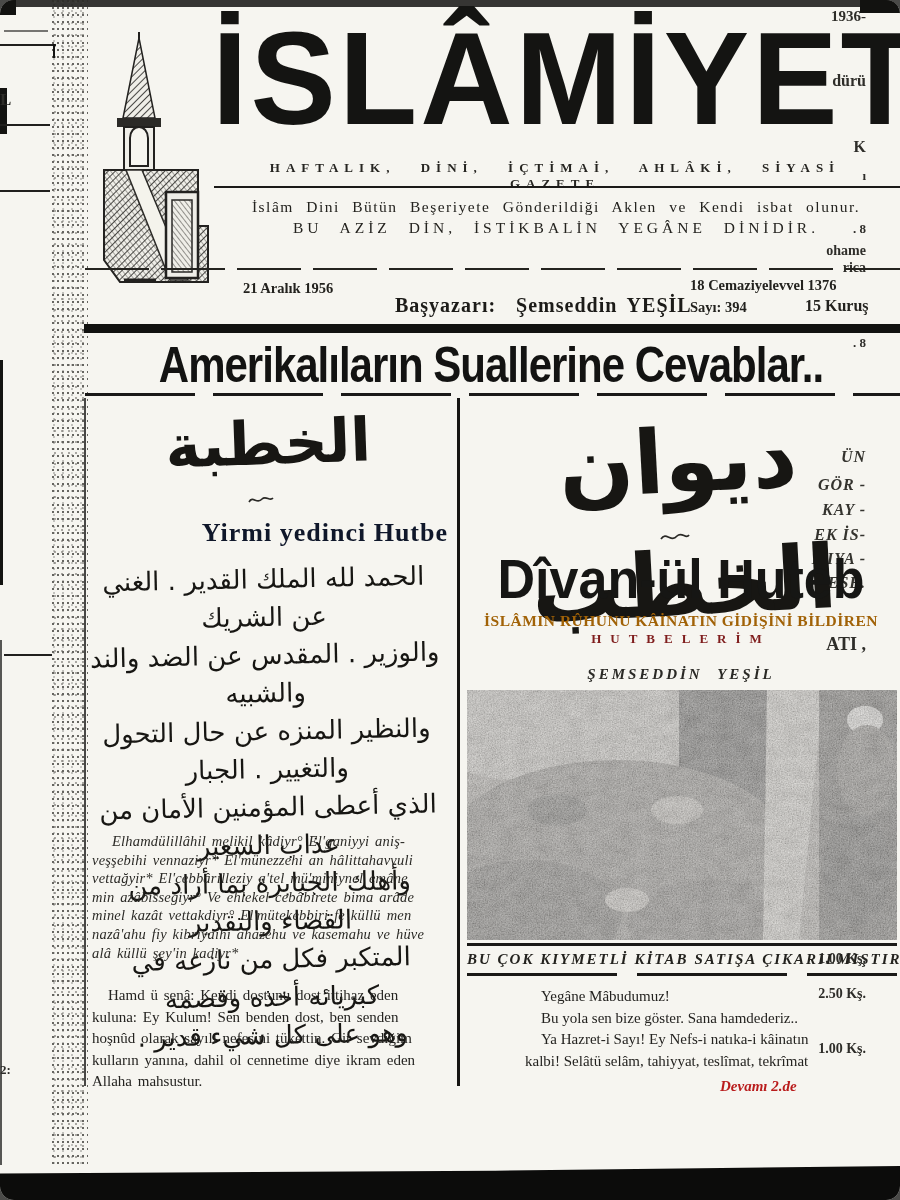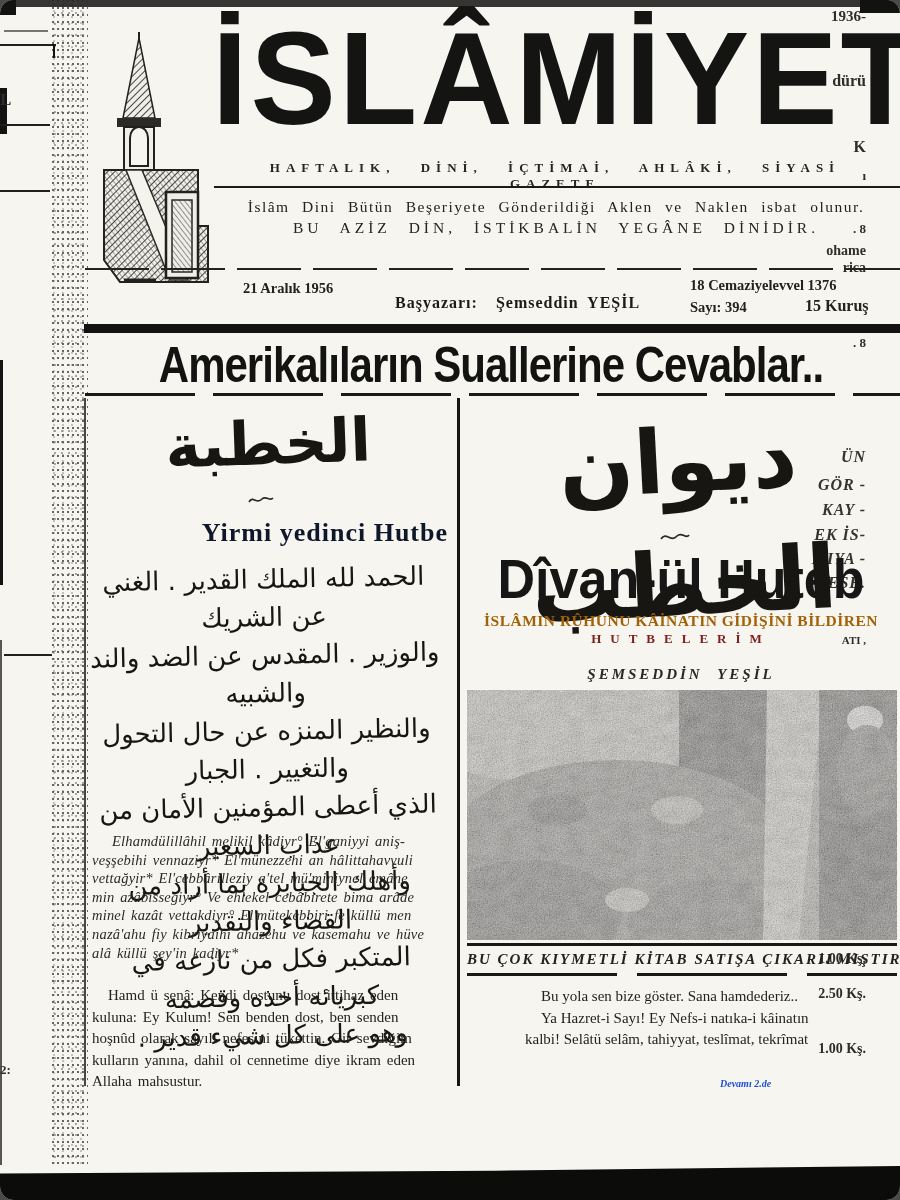--- a/index.html
+++ b/index.html
@@ -32,21 +32,21 @@
       white-space:nowrap;transform:scaleY(1.03);transform-origin:top left;}
   .mast-sub{left:215px;top:160px;width:680px;text-align:center;font-weight:bold;
       font-size:13px;letter-spacing:6px;word-spacing:16px;color:#262521;}
   .rule{background:#1b1a18;}
   .motto1{left:212px;top:198px;width:688px;text-align:center;font-size:15.5px;
       letter-spacing:1.5px;word-spacing:7px;color:#24231f;}
   .motto2{left:212px;top:219px;width:688px;text-align:center;font-size:15.5px;
       letter-spacing:4px;word-spacing:10px;color:#24231f;}
   .dash-rule{height:2px;background:repeating-linear-gradient(90deg,#24231f 0 64px,transparent 64px 76px);}
   .dateline{font-size:14.5px;font-weight:bold;color:#23221e;white-space:nowrap;}
-  .editor{font-size:16px;font-weight:bold;letter-spacing:1px;word-spacing:4px;}
+  .editor{font-size:20px;font-weight:bold;letter-spacing:1px;word-spacing:4px;}
 
   
   .thick-rule{left:84px;top:324px;width:816px;height:9px;background:#121210;}
   .headline{left:85px;top:337px;width:812px;text-align:center;
       font-family:"Liberation Sans",sans-serif;font-weight:bold;font-size:42px;
       letter-spacing:-1px;color:#131312;transform:scaleY(1.18);transform-origin:top center;
       white-space:nowrap;}
   .under-head{left:85px;top:393px;width:815px;height:3px;
       background:repeating-linear-gradient(90deg,#1a1918 0 110px,transparent 110px 128px);}
 
@@ -80,21 +80,21 @@
   .divan-author{left:466px;top:666px;width:430px;text-align:center;font-style:italic;
       font-weight:bold;font-size:15px;letter-spacing:3px;word-spacing:8px;color:#2a2925;}
   .photo-box{left:467px;top:690px;width:430px;height:250px;overflow:hidden;background:#a8a29a;}
   .caption-rule-top{left:467px;top:943px;width:430px;height:3px;background:#1a1917;}
   .caption{left:467px;top:951px;width:430px;text-align:center;font-style:italic;
       font-weight:bold;font-size:15px;letter-spacing:2px;color:#23221e;white-space:nowrap;}
   .caption-rule-bot{left:467px;top:973px;width:430px;height:3px;
       background:repeating-linear-gradient(90deg,#1a1917 0 150px,transparent 150px 170px);}
   .prayer{left:525px;top:986px;width:345px;font-size:15px;line-height:21.5px;color:#242320;}
   .prayer .ind{padding-left:16px;}
-  .devami{left:720px;top:1078px;font-style:italic;font-weight:bold;font-size:10px;color:#1d4ed8;}
+  .devami{left:720px;top:1078px;font-style:italic;font-weight:bold;font-size:15px;color:#b91c1c;}
 </style>
 </head>
 <body>
 
 <div class="page">
 
   <div class="abs top-edge"></div>
   <div class="abs corner-blob" style="left:0;top:0;width:16px;height:15px"></div>
   <div class="abs corner-blob" style="left:860px;top:0;width:40px;height:13px"></div>
   <div class="abs bottom-bar"></div>
@@ -117,21 +117,21 @@
     <div class="frag" style="top:221px;font-size:13px">. 8</div>
     <div class="frag" style="top:243px">ohame</div>
     <div class="frag" style="top:260px">rica</div>
     <div class="frag" style="top:335px;font-size:13px">. 8</div>
     <div class="frag it" style="top:448px">ÜN</div>
     <div class="frag it" style="top:476px">GÖR -</div>
     <div class="frag it" style="top:501px">KAY -</div>
     <div class="frag it" style="top:526px">EK İS-</div>
     <div class="frag it" style="top:550px">MIYA -</div>
     <div class="frag it" style="top:574px">ESE.</div>
-    <div class="frag" style="top:634px;font-size:11px">ATI ,</div>
+    <div class="frag" style="top:634px;font-size:18px">ATI ,</div>
     <div class="mline" style="left:4px;top:654px;width:48px"></div>
     <div class="frag" style="top:688px">1.00 KŞ.</div>
     <div class="frag" style="top:731px">25KŞ.</div>
     <div class="frag" style="top:750px">50KŞ.</div>
     <div class="frag" style="top:769px">1.00 KŞ.</div>
     <div class="frag" style="top:827px">1.50KŞ.</div>
     <div class="frag" style="top:906px">1.00 Kş.</div>
     <div class="frag" style="top:951px">1.00 Kş.</div>
     <div class="frag" style="top:986px">2.50 Kş.</div>
     <div class="frag" style="top:1041px">1.00 Kş.</div>
@@ -160,21 +160,21 @@
       <polygon points="40,140 56,140 102,250 84,250" fill="#f4f3ec" stroke="#2b2a27" stroke-width="1.5"></polygon>
       <rect x="80" y="162" width="32" height="86" fill="#efeee8" stroke="#22211f" stroke-width="2.5"></rect>
       <rect x="86" y="170" width="20" height="72" fill="url(#hatchB)" stroke="#2b2a27" stroke-width="1.5"></rect>
       <line x1="38" y1="250" x2="70" y2="250" stroke="#22211f" stroke-width="3"></line>
     </svg>
   </div>
 
   <div class="abs mast-title">İSLÂMİYET</div>
   <div class="abs mast-sub">HAFTALIK,  DİNİ,  İÇTİMAİ,  AHLÂKİ,  SİYASİ  GAZETE</div>
   <div class="abs rule" style="left:214px;top:186px;width:686px;height:2px"></div>
-  <div class="abs motto1">İslâm Dini Bütün Beşeriyete Gönderildiği Aklen ve Naklen isbat olunur.</div>
+  <div class="abs motto1">İslâm Dini Bütün Beşeriyete Gönderildiği Aklen ve Kendi isbat olunur.</div>
   <div class="abs motto2">BU AZİZ DİN, İSTİKBALİN YEGÂNE DİNİDİR.</div>
   <div class="abs dash-rule" style="left:85px;top:268px;width:815px"></div>
 
   <div class="abs dateline" style="left:243px;top:280px">21 Aralık 1956</div>
   <div class="abs editor" style="left:395px;top:294px"><span>Başyazarı:</span>&nbsp;&nbsp;<span>Şemseddin YEŞİL</span></div>
   <div class="abs dateline" style="left:690px;top:277px">18 Cemaziyelevvel 1376</div>
   <div class="abs dateline" style="left:690px;top:299px">Sayı: 394</div>
   <div class="abs dateline" style="left:805px;top:297px;font-size:16px">15 Kuruş</div>
 
   <div class="abs thick-rule"></div>
@@ -266,19 +266,20 @@
       <rect width="430" height="250" filter="url(#mottleF)"></rect>
       <rect width="430" height="250" filter="url(#grainF)"></rect>
     </svg>
   </div>
 
   <div class="abs caption-rule-top"></div>
   <div class="abs caption">BU ÇOK KIYMETLİ KİTAB SATIŞA ÇIKARILMIŞTIR</div>
   <div class="abs caption-rule-bot"></div>
 
   <div class="abs prayer">
+    <div class="ind">Yegâne Mâbudumuz!</div>
     <div class="ind">Bu yola sen bize göster.  Sana hamdederiz..</div>
     <div class="ind">Ya Hazret-i Sayı!  Ey Nefs-i natıka-i kâinatın</div>
     <div>kalbi!   Selâtü selâm,  tahiyyat,  teslîmat,  tekrîmat</div>
   </div>
   <div class="abs devami">Devamı 2.de</div>
 
 </div>
 
 </body></html>

